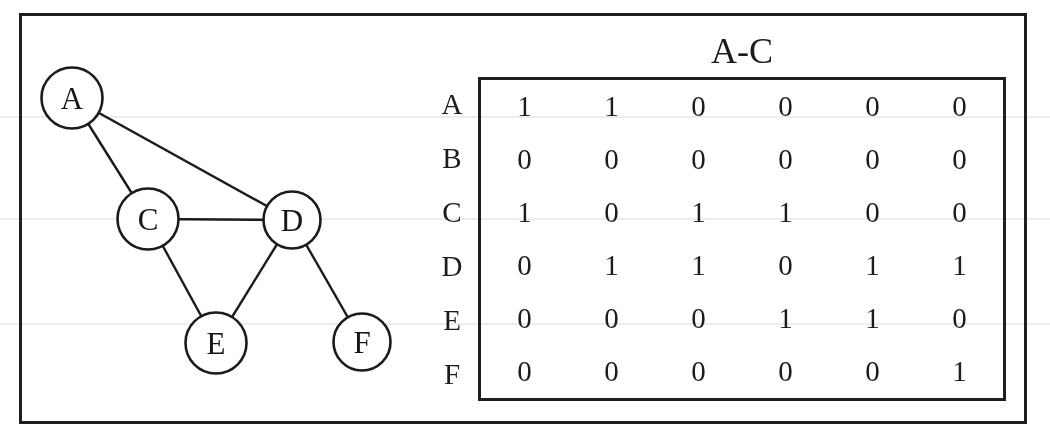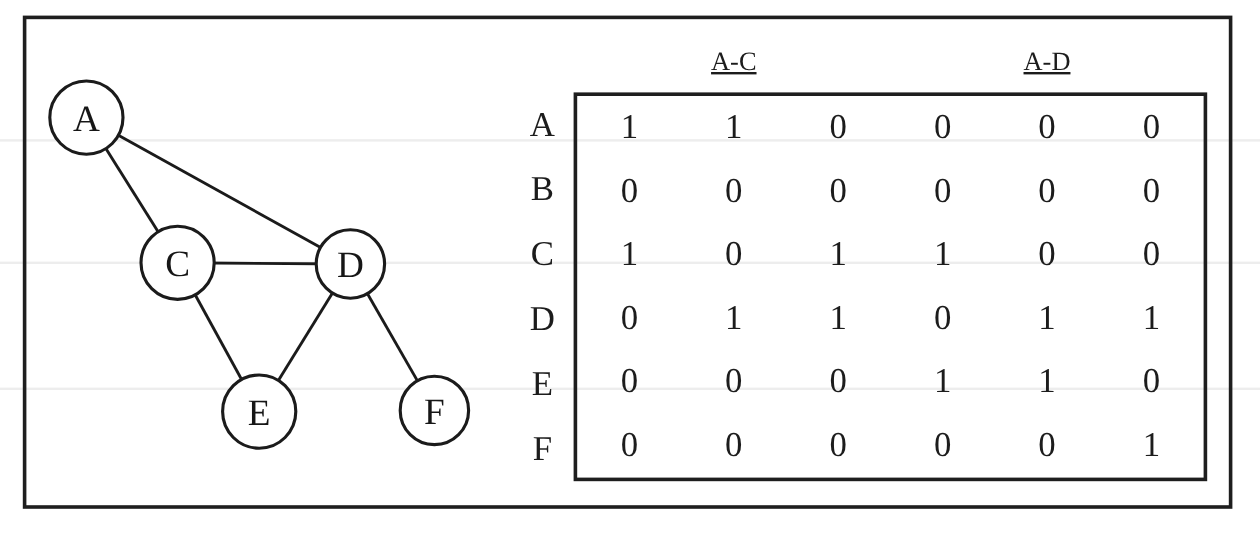--- a/index.html
+++ b/index.html
@@ -49,22 +49,21 @@
     top: 33px;
     width: 522px;
     height: 36px;
     display: flex;
   }
   .col-h {
     flex: 1;
     display: flex;
     align-items: center;
     justify-content: center;
-    font-size: 22px;
-    text-decoration: underline;
+    font-size: 36px;
   }
   .row-labels {
     position: absolute;
     left: 432px;
     top: 77px;
     width: 40px;
     height: 324px;
     display: flex;
     flex-direction: column;
   }
@@ -123,21 +122,20 @@
 
     <text class="node-label" x="72" y="109">A</text>
     <text class="node-label" x="148" y="230">C</text>
     <text class="node-label" x="292" y="231">D</text>
     <text class="node-label" x="216" y="354">E</text>
     <text class="node-label" x="362" y="353">F</text>
   </svg>
 
   <div class="col-headers">
     <span class="col-h">A-C</span>
-    <span class="col-h">A-D</span>
   </div>
 
   <div class="row-labels">
     <span class="row-l">A</span>
     <span class="row-l">B</span>
     <span class="row-l">C</span>
     <span class="row-l">D</span>
     <span class="row-l">E</span>
     <span class="row-l">F</span>
   </div>

